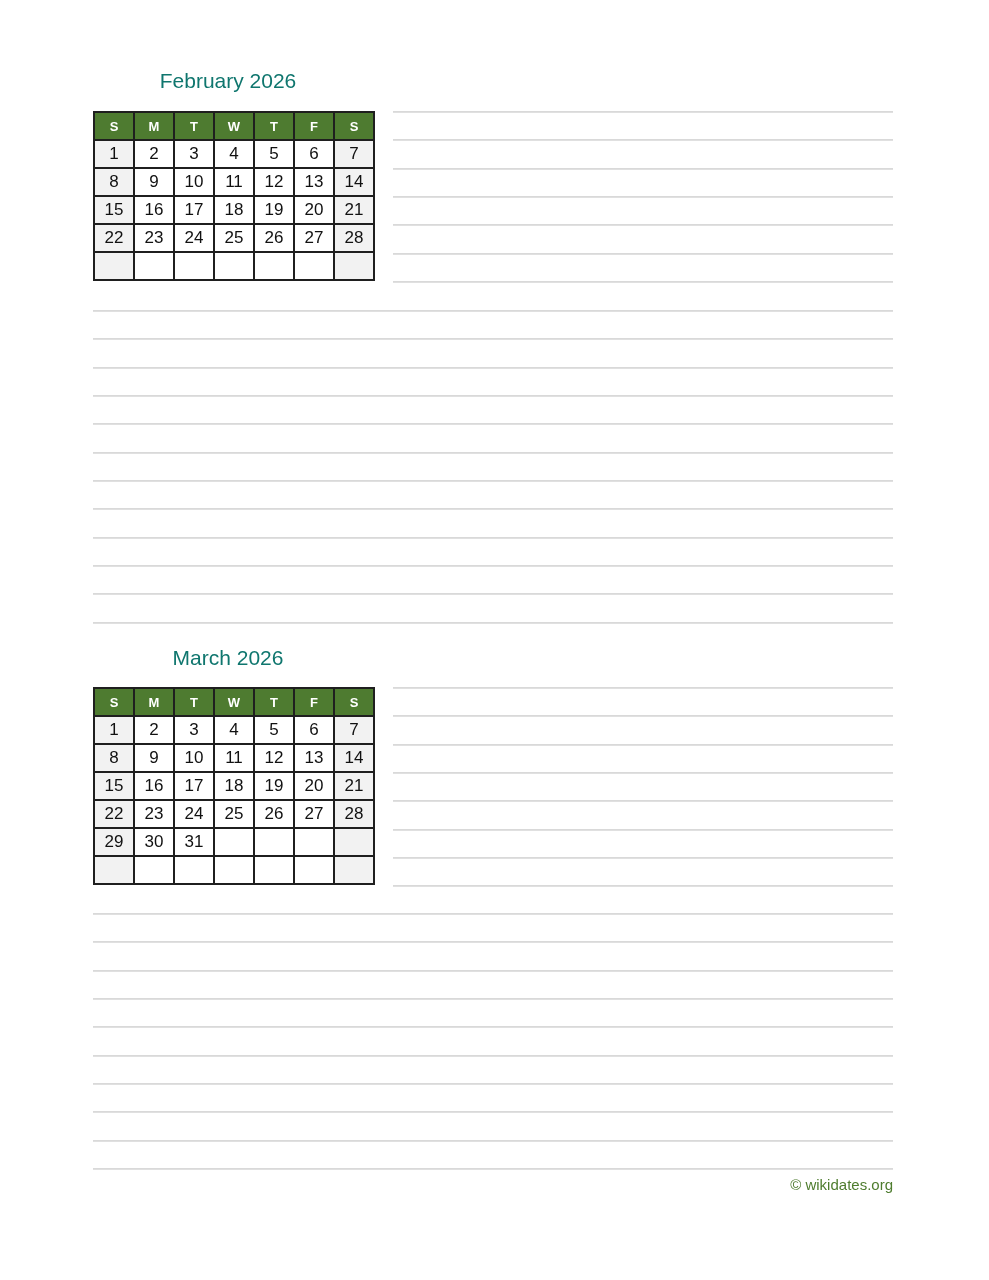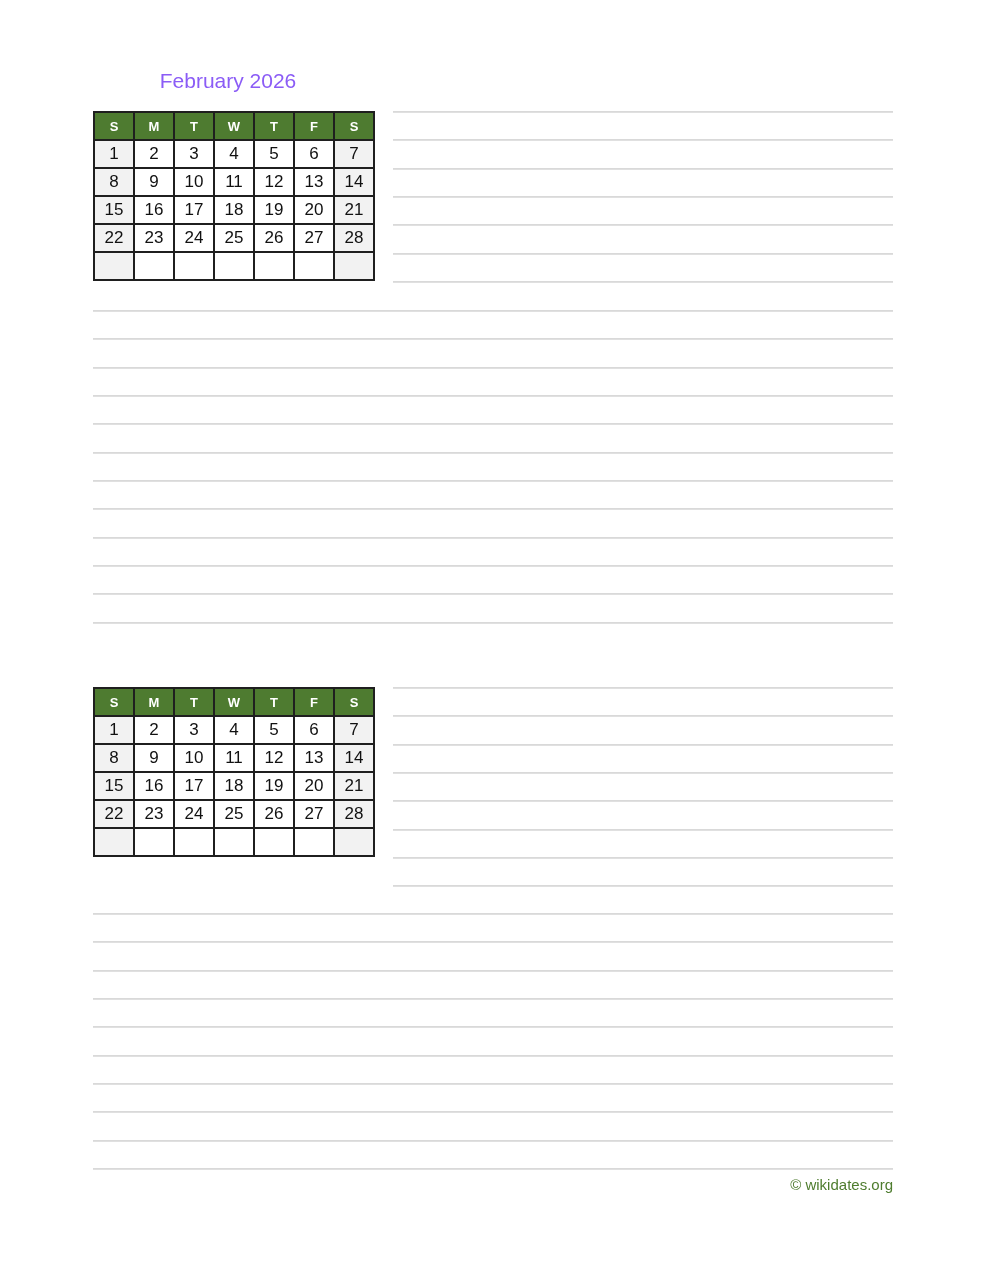--- a/index.html
+++ b/index.html
@@ -26,21 +26,21 @@
   .month-title {
     position: absolute;
     top: 0;
     left: 0;
     width: 270px;
     margin: 0;
     text-align: center;
     font-size: 21px;
     font-weight: 400;
     line-height: 26px;
-    color: #8b5cf6;
+    color: #0f766e;
     white-space: nowrap;
   }
   .calendar-area {
     position: absolute;
     left: 0;
     width: 800px;
   }
   #month-section-february .calendar-area { top: 43px; height: 171px; }
   #month-section-march    .calendar-area { top: 42px; height: 199px; }
 
@@ -199,20 +199,21 @@
         <div class="note-line" style="top: 170px;"></div>
         <div class="note-line" style="top: 198px;"></div>
         <div class="note-line" style="top: 227px;"></div>
         <div class="note-line" style="top: 255px;"></div>
         <div class="note-line" style="top: 283px;"></div>
         <div class="note-line" style="top: 312px;"></div>
       </div>
   </section>
 
   <section class="month-section" id="month-section-march">
+    <h2 class="month-title">March 2026</h2>
     <div class="calendar-area">
       <table class="calendar">
           <thead>
             <tr>
               <th>S</th>
               <th>M</th>
               <th>T</th>
               <th>W</th>
               <th>T</th>
               <th>F</th>
@@ -248,20 +249,29 @@
               <td class="weekend">21</td>
             </tr>
             <tr>
               <td class="weekend">22</td>
               <td>23</td>
               <td>24</td>
               <td>25</td>
               <td>26</td>
               <td>27</td>
               <td class="weekend">28</td>
+            </tr>
+            <tr>
+              <td class="weekend">29</td>
+              <td>30</td>
+              <td>31</td>
+              <td></td>
+              <td></td>
+              <td></td>
+              <td class="weekend"></td>
             </tr>
             <tr>
               <td class="weekend"></td>
               <td></td>
               <td></td>
               <td></td>
               <td></td>
               <td></td>
               <td class="weekend"></td>
             </tr>

